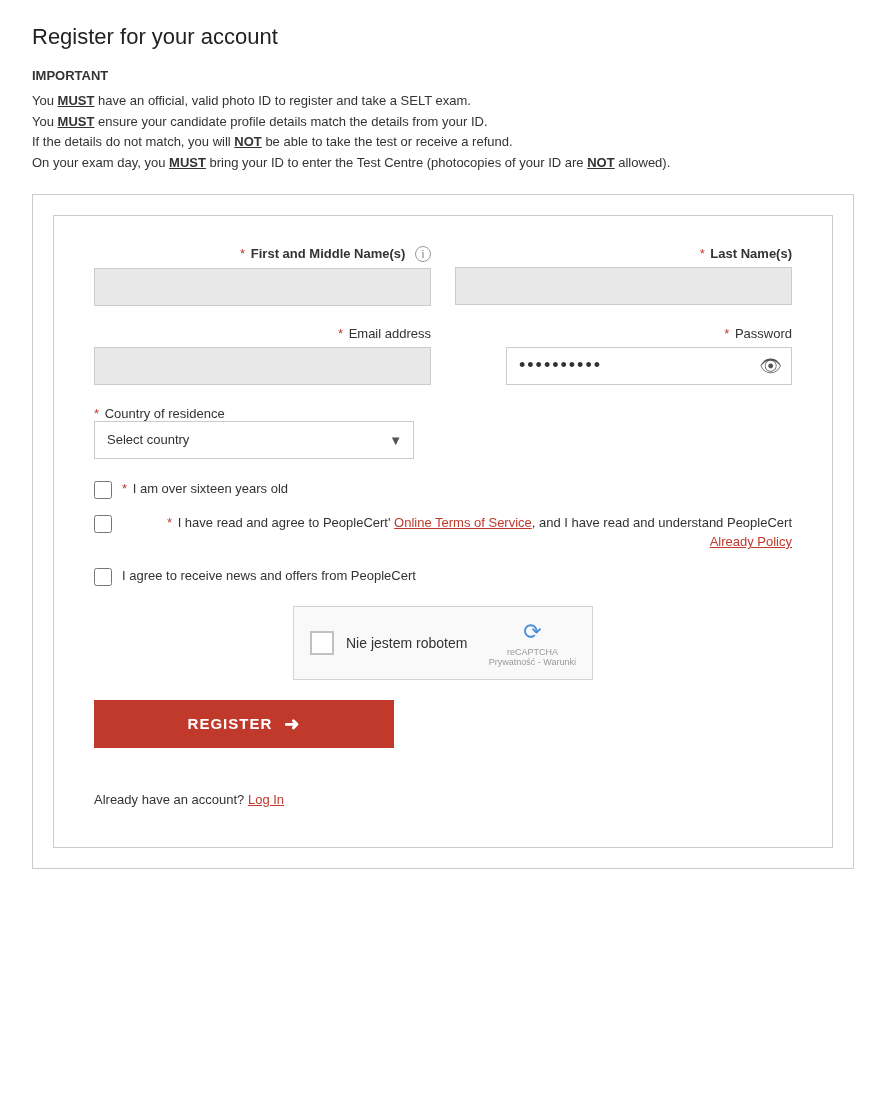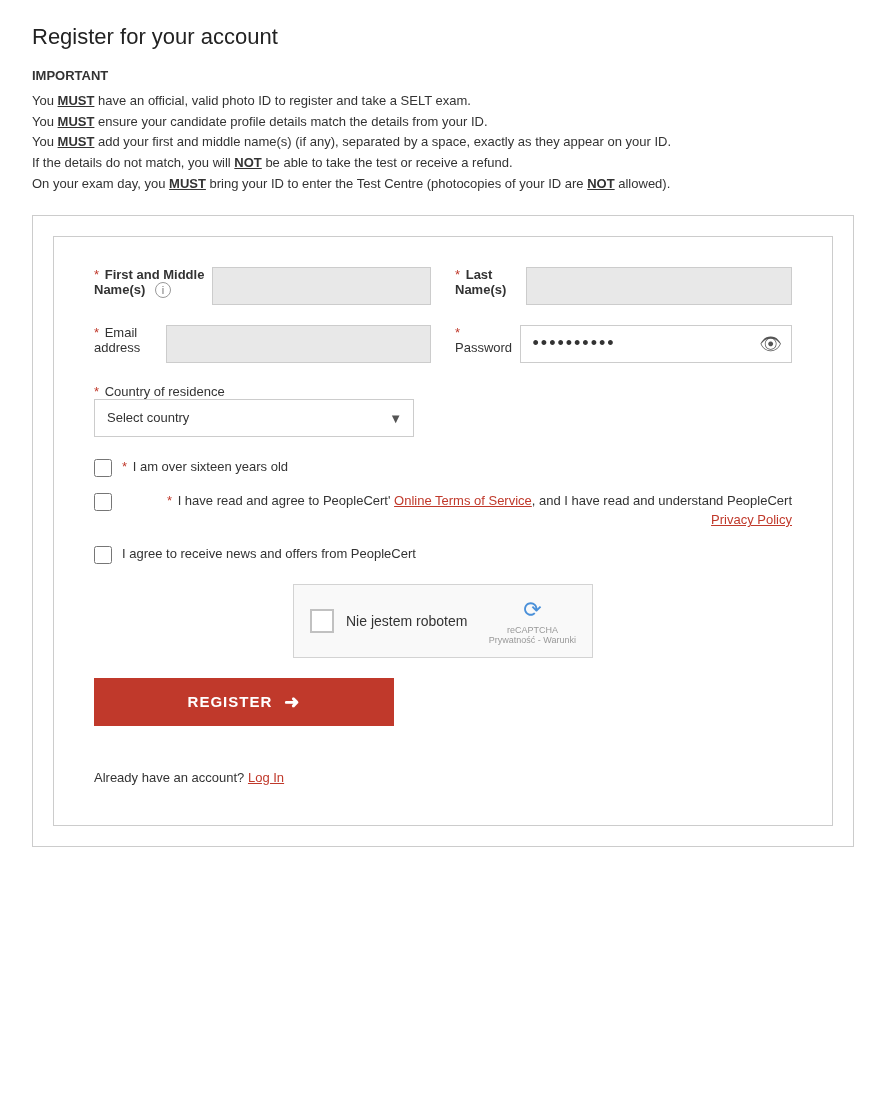--- a/index.html
+++ b/index.html
@@ -48,21 +48,23 @@
       border: 1px solid #ccc;
       padding: 30px 40px 40px 40px;
     }
     .form-row {
       display: flex;
       gap: 24px;
       margin-bottom: 20px;
     }
     .form-group {
       display: flex;
+      flex-direction: column;
       flex: 1;
+      align-items: flex-end;
     }
     label {
       font-size: 13px;
       margin-bottom: 6px;
       color: #333;
     }
     label .required {
       color: #c0392b;
       margin-right: 2px;
     }
@@ -232,21 +234,20 @@
   </style>
 </head>
 <body>
 
 <h1>Register for your account</h1>
 
 <div class="important-section">
   <p class="important-title">IMPORTANT</p>
   <p>You <span class="must">MUST</span> have an official, valid photo ID to register and take a SELT exam.</p>
   <p>You <span class="must">MUST</span> ensure your candidate profile details match the details from your ID.</p>
-  <p>You <span class="must">MUST</span> add your first and middle name(s) (if any), separated by a space, exactly as they appear on your ID.</p>
   <p>If the details do not match, you will <span class="not">NOT</span> be able to take the test or receive a refund.</p>
   <p>On your exam day, you <span class="must">MUST</span> bring your ID to enter the Test Centre (photocopies of your ID are <span class="not">NOT</span> allowed).</p>
 </div>
 
 <div class="outer-border">
   <div class="inner-border">
 
     <div class="form-row">
       <div class="form-group">
         <label>
@@ -302,21 +303,21 @@
       <input type="checkbox" id="cb1" style="">
       <label for="cb1">
         <span class="required">*</span> <span>I am over sixteen years old</span>
       </label>
     </div>
 
     <div class="checkbox-row">
       <input type="checkbox" id="cb2" style="">
       <label for="cb2">
         <span class="required">*</span>
-        <span>I have read and agree to PeopleCert' </span><a href="#">Online Terms of Service</a><span>, and I have read and understand PeopleCert </span><a href="#">Privacy Policy</a>
+        <span>I have read and agree to PeopleCert' </span><a href="#">Online Terms of Service</a><span>, and I have read and understand PeopleCert </span><a href="#">Already Policy</a>
       </label>
     </div>
 
     <div class="checkbox-row">
       <input type="checkbox" id="cb3" style="">
       <label for="cb3">I agree to receive news and offers from PeopleCert</label>
     </div>
 
     <div class="recaptcha-container">
       <div class="recaptcha-box">

